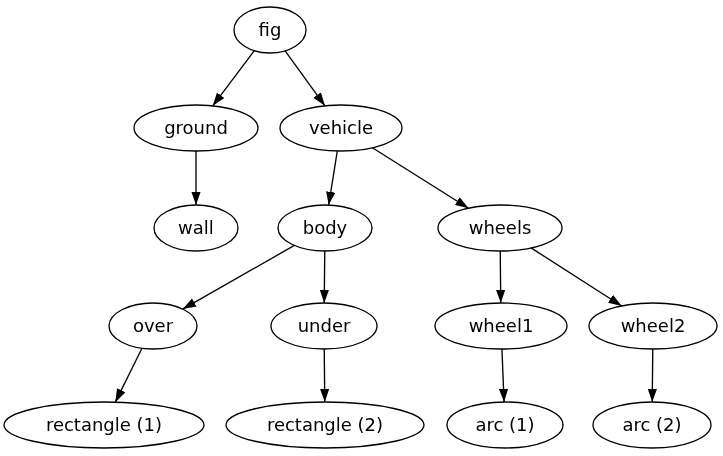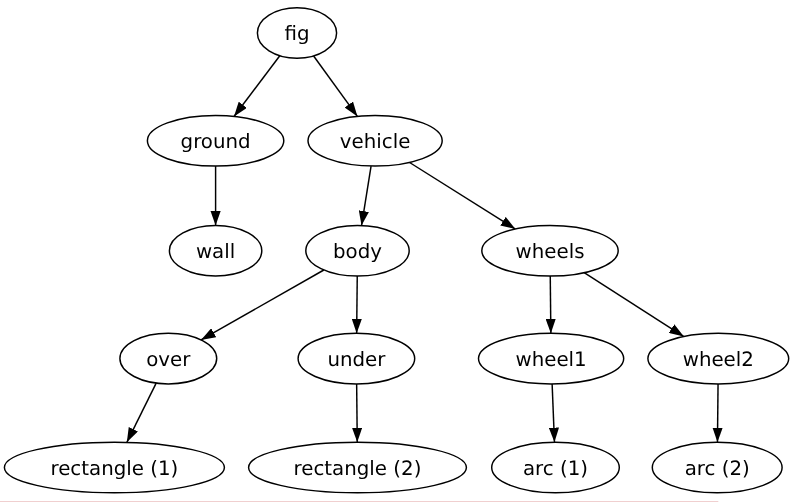--- a/index.html
+++ b/index.html
@@ -10,21 +10,21 @@
   body {
     width: 723px;
     height: 456px;
     overflow: hidden;
     font-family: "DejaVu Sans", sans-serif;
   }
   .graph-canvas {
     position: relative;
     width: 653px;
     height: 456px;
-    background: #b91c1c;
+    background: #000000;
   }
   svg {
     display: block;
   }
   svg text {
     font-family: "DejaVu Sans", sans-serif;
   }
 </style>
 </head>
 <body>

